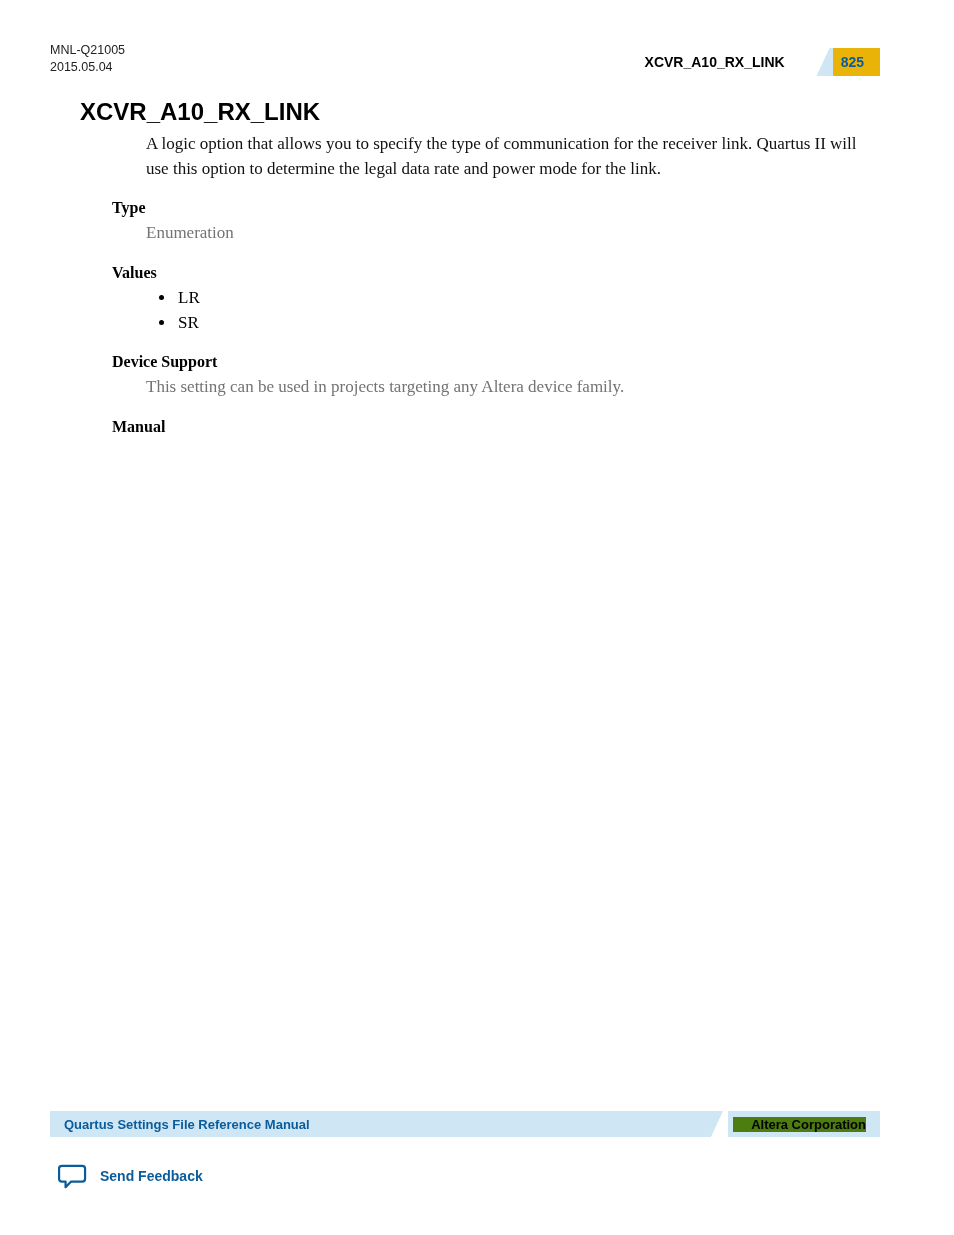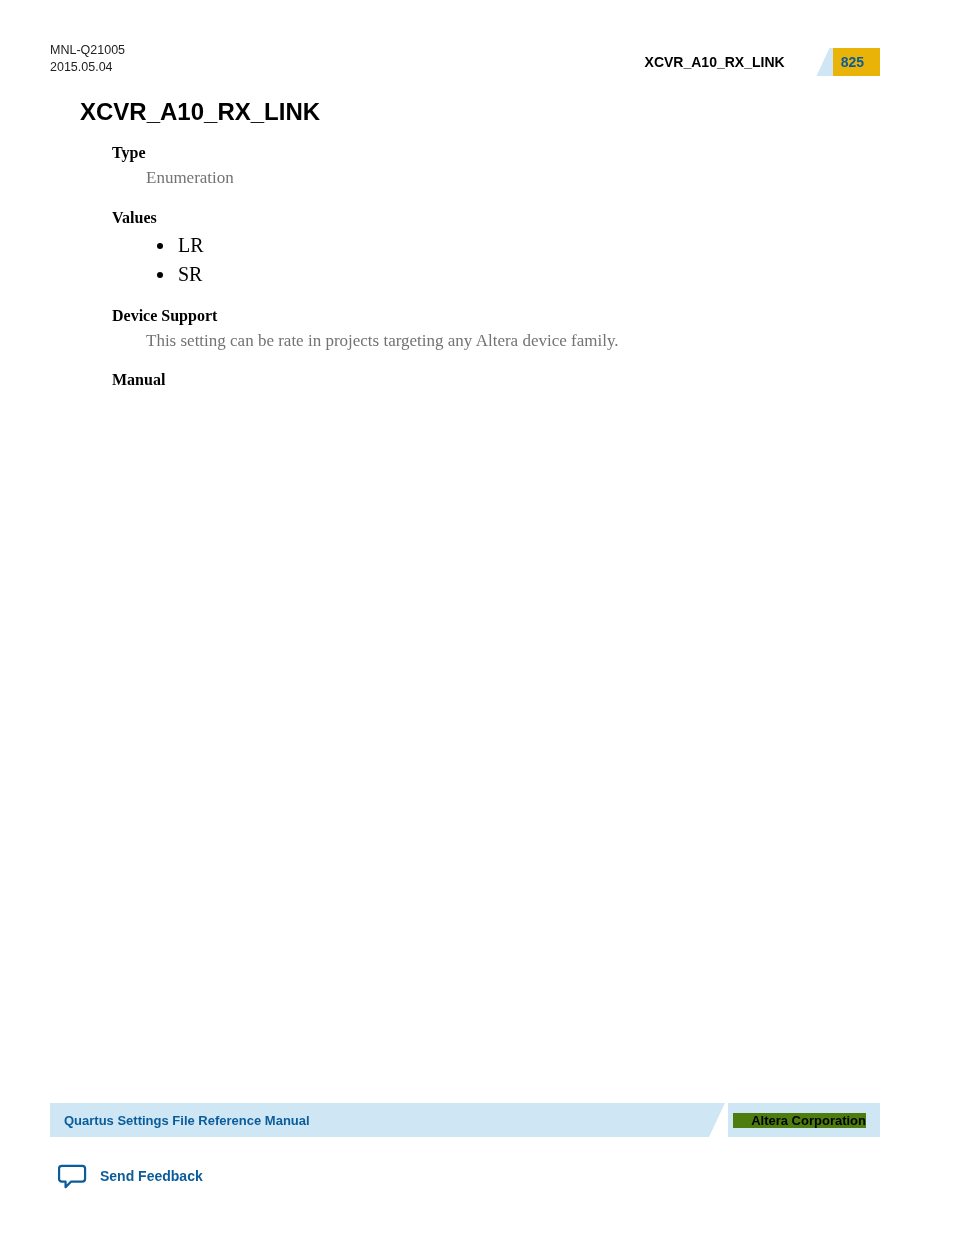--- a/index.html
+++ b/index.html
@@ -81,32 +81,32 @@
   }
   .sect-body {
     font-size: 17px;
     margin: 0 0 6px 96px;
     line-height: 1.45;
     color: #737373;
   }
   ul.values {
     margin: 2px 0 6px 126px;
     padding: 0;
-    font-size: 20px;
+    font-size: 17px;
     line-height: 1.45;
     list-style: disc;
     font-family: Liberation Serif, serif;
   }
   ul.values li { padding-left: 2px; margin: 0; }
   .footer-bar {
     position: absolute;
     left: 50px;
     bottom: 98px;
     width: 830px;
-    height: 34px;
+    height: 26px;
     background: #cfe6f5;
     display: flex;
     justify-content: space-between;
     align-items: center;
     padding: 0 14px;
     box-sizing: border-box;
     font-family: "Myriad Pro", "Segoe UI", Arial, sans-serif;
     font-size: 13px;
   }
   .footer-left {
@@ -154,32 +154,33 @@
       <div>MNL-Q21005</div>
       <div>2015.05.04</div>
     </div>
     <div class="header-right">
       <span class="hdr-title">XCVR_A10_RX_LINK</span>
       <span class="page-badge">825</span>
     </div>
   </div>
 
   <h1 class="title">XCVR_A10_RX_LINK</h1>
+  <p class="intro">A logic option that allows you to specify the type of communication for the receiver link. Quartus II will use this option to determine the legal data rate and power mode for the link.</p>
 
   <div class="sect-label">Type</div>
   <div class="sect-body">Enumeration</div>
 
   <div class="sect-label">Values</div>
   <ul class="values">
     <li>LR</li>
     <li>SR</li>
   </ul>
 
   <div class="sect-label">Device Support</div>
-  <div class="sect-body">This setting can be rate in projects targeting any Altera device family.</div>
+  <div class="sect-body">This setting can be used in projects targeting any Altera device family.</div>
 
 
   <div class="sect-label">Manual</div>
 
   <div class="footer-bar">
     <span class="footer-left">Quartus Settings File Reference Manual</span>
     <span class="footer-right">Altera Corporation</span>
   </div>
 
   <div class="feedback">

